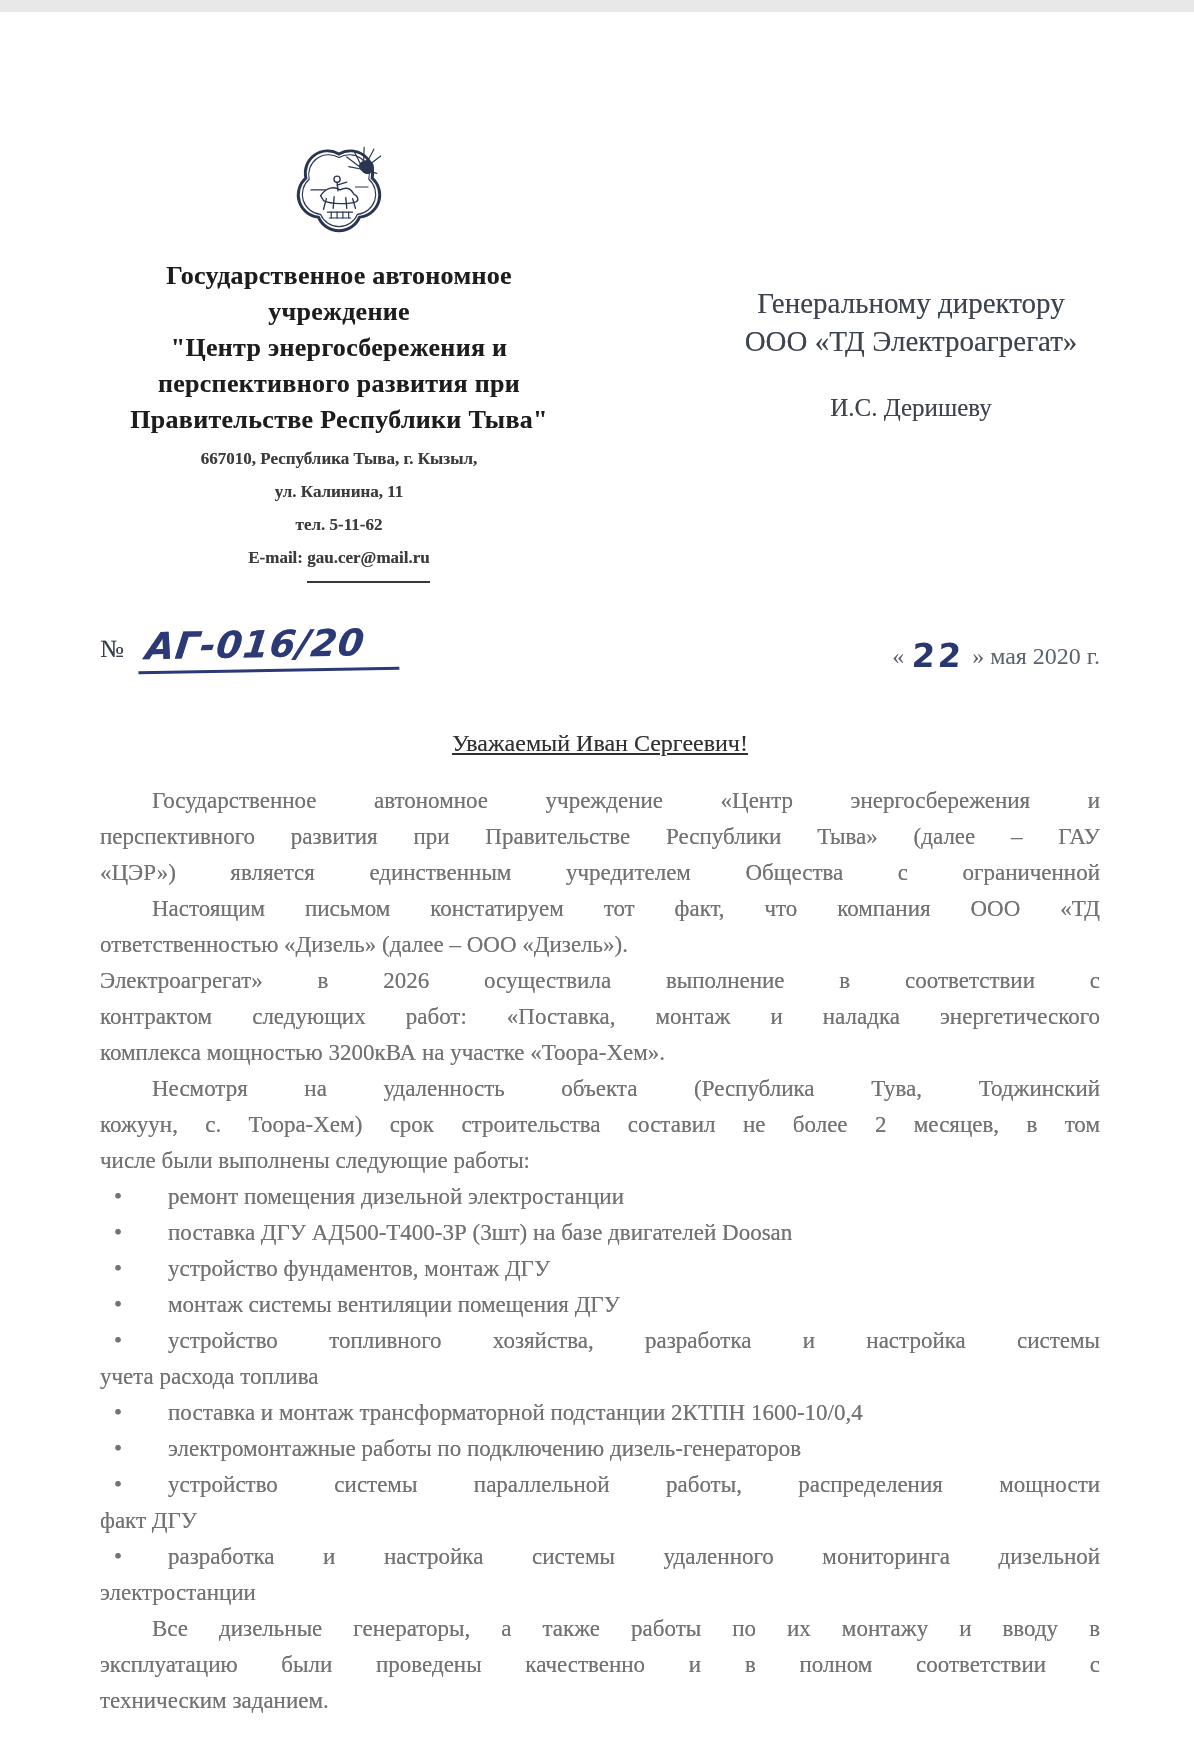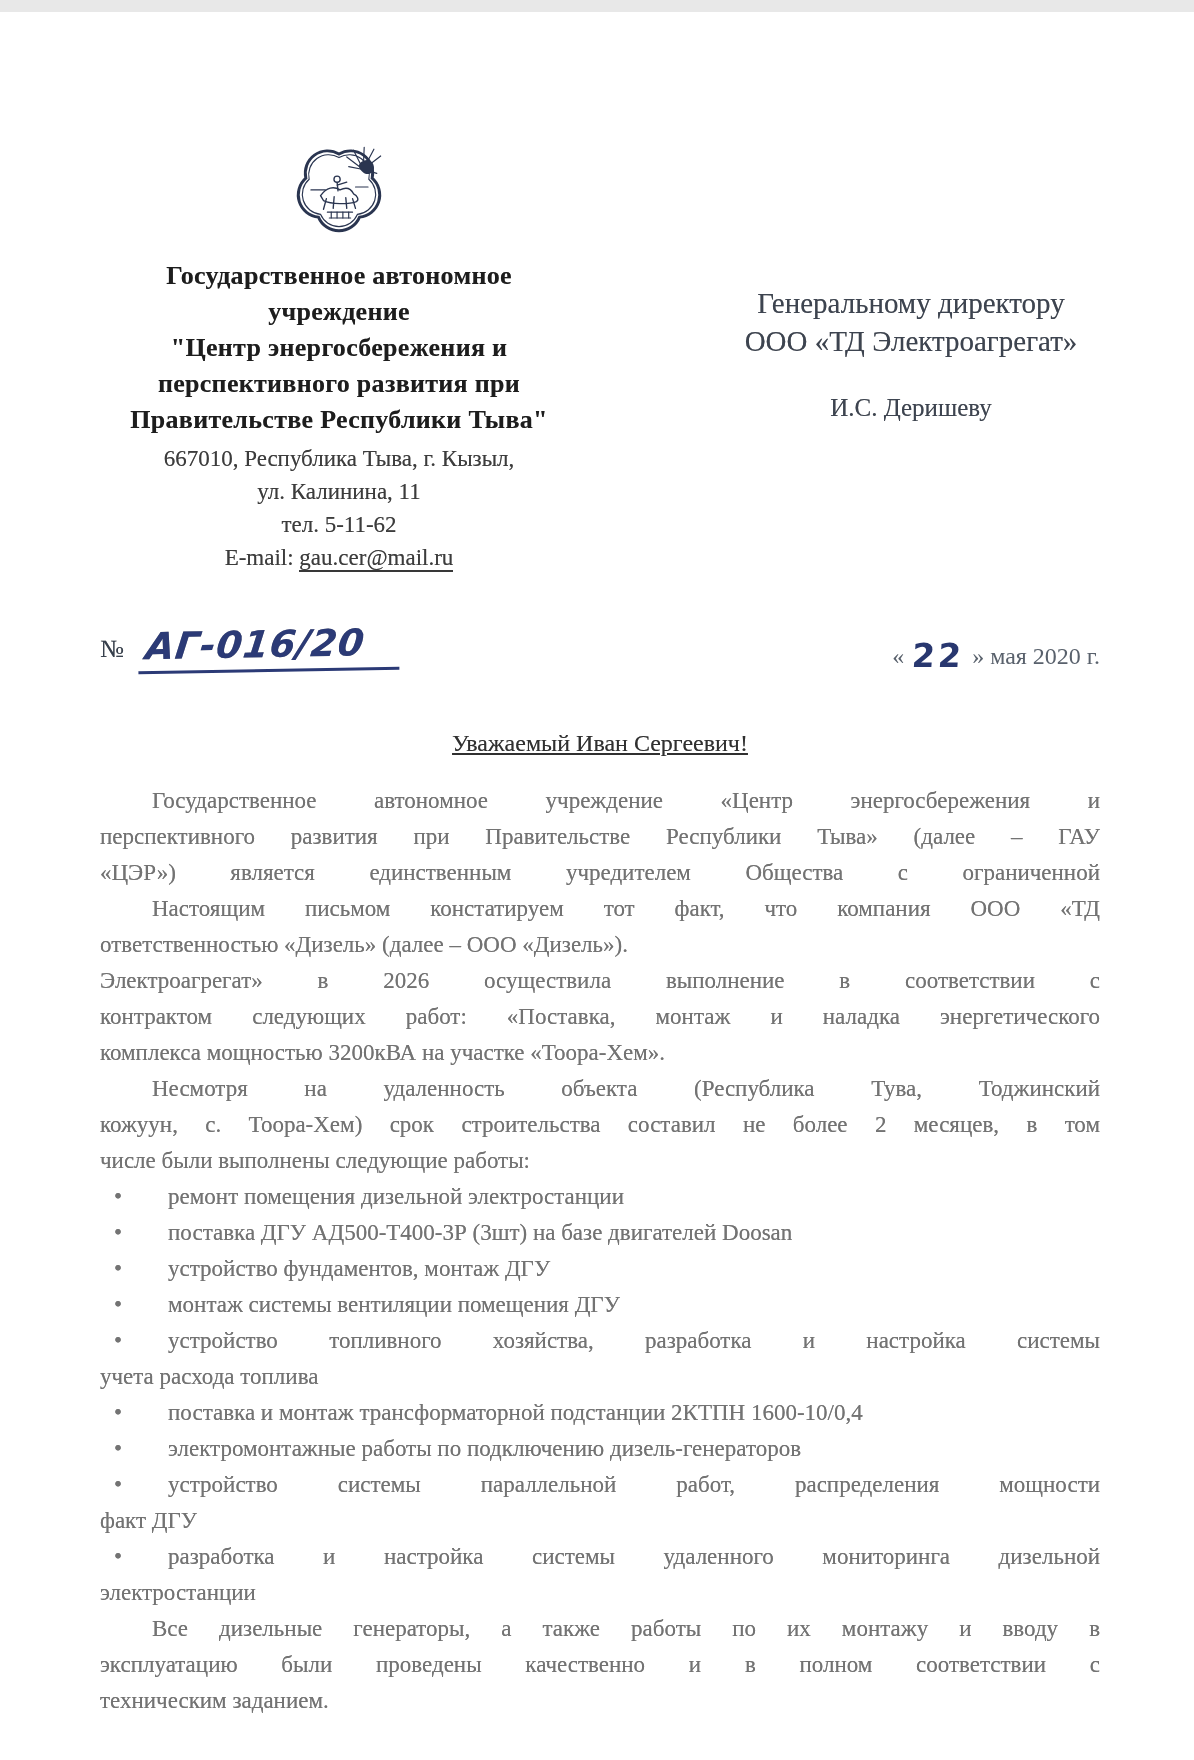--- a/index.html
+++ b/index.html
@@ -14,22 +14,22 @@
   }
   .inner { padding:122px 94px 0 100px; }
 
   
   .header { display:flex; align-items:flex-start; }
   .lcol { width:478px; text-align:center; }
   .rcol { width:378px; margin-left:auto; padding-top:150px; text-align:center; color:#3d4450; }
 
   .logo-wrap { width:126px; margin:0 auto 14px; }
   .org  { font-weight:bold; font-size:26px; line-height:36px; color:#1d1d1d; letter-spacing:0.3px; }
-  .addr { font-size:23px; line-height:33px; color:#3c3c3c; margin-top:4px; }
-  .email-u { border-bottom:2px solid #383838; padding-bottom:0; }
+  .addr { font-size:17px; line-height:33px; color:#3c3c3c; margin-top:4px;font-weight:bold; }
+  .email-u { border-bottom:2px solid #383838; padding-bottom:14px; }
 
   .rline { font-size:29px; line-height:38px; }
   .rname { margin-top:34px; font-size:25px; }
 
   
   .refrow { display:flex; justify-content:space-between; align-items:flex-end; margin-top:40px; height:58px; }
   .refno  { font-size:25px; color:#37404d; white-space:nowrap; }
   .hand-wrap { display:inline-block; border-bottom:3px solid #2b3a76; padding:0 34px 3px 8px; margin-left:14px; transform:rotate(-1deg); }
   .hand {
     display:inline-block;
@@ -149,21 +149,21 @@
         <div class="line jst">кожуун, с. Тоора-Хем) срок строительства составил не более 2 месяцев, в том</div>
         <div class="line">числе были выполнены следующие работы:</div>
         <div class="line"><span class="bm">•</span><span class="bg"></span><span>ремонт помещения дизельной электростанции</span></div>
         <div class="line"><span class="bm">•</span><span class="bg"></span><span>поставка ДГУ АД500-Т400-3Р (3шт) на базе двигателей Doosan</span></div>
         <div class="line"><span class="bm">•</span><span class="bg"></span><span>устройство фундаментов, монтаж ДГУ</span></div>
         <div class="line"><span class="bm">•</span><span class="bg"></span><span>монтаж системы вентиляции помещения ДГУ</span></div>
         <div class="line jst"><span class="bm">•</span><span class="bg"></span><span>устройство топливного хозяйства, разработка и настройка системы</span></div>
         <div class="line">учета расхода топлива</div>
         <div class="line"><span class="bm">•</span><span class="bg"></span><span>поставка и монтаж трансформаторной подстанции 2КТПН 1600-10/0,4</span></div>
         <div class="line"><span class="bm">•</span><span class="bg"></span><span>электромонтажные работы по подключению дизель-генераторов</span></div>
-        <div class="line jst"><span class="bm">•</span><span class="bg"></span><span>устройство системы параллельной работ, распределения мощности</span></div>
+        <div class="line jst"><span class="bm">•</span><span class="bg"></span><span>устройство системы параллельной работы, распределения мощности</span></div>
         <div class="line">факт ДГУ</div>
         <div class="line jst"><span class="bm">•</span><span class="bg"></span><span>разработка и настройка системы удаленного мониторинга дизельной</span></div>
         <div class="line">электростанции</div>
         <div class="line ind jst">Все дизельные генераторы, а также работы по их монтажу и вводу в</div>
         <div class="line jst">эксплуатацию были проведены качественно и в полном соответствии с</div>
         <div class="line">техническим заданием.</div>
       </div>
 
   </div>
 </div>

